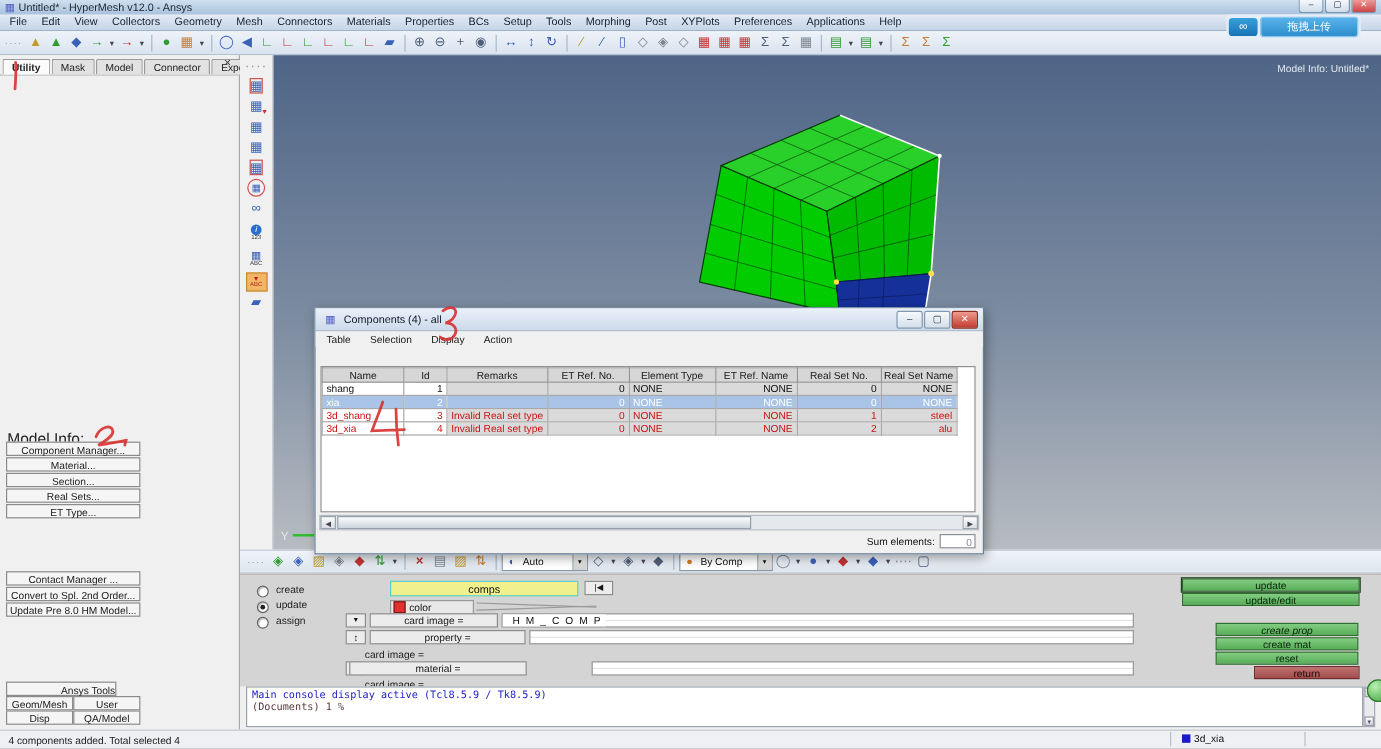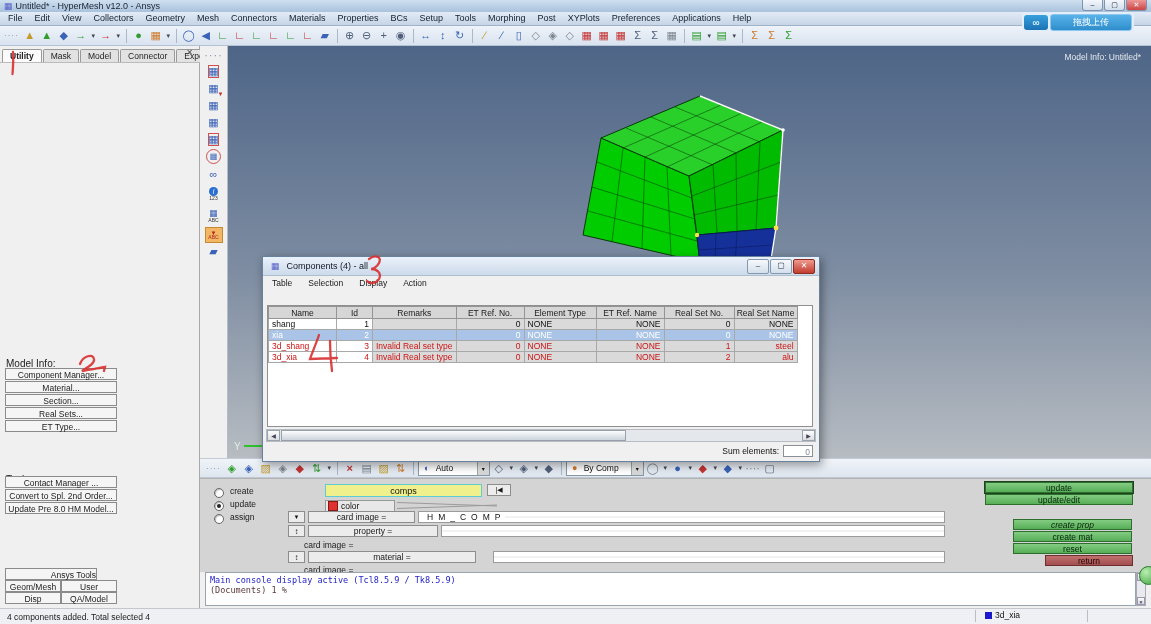--- a/index.html
+++ b/index.html
@@ -34,21 +34,21 @@
          color:#fff;font-size:10px;display:flex;align-items:center;justify-content:center;}
   .up-bt{flex:1;height:15px;border-radius:3px;background:linear-gradient(#58b2ea,#2e8ecb);
          border:1px solid #8cc6ec;color:#fff;font-size:9px;display:flex;align-items:center;justify-content:center;}
   
   .leftpanel{left:0;top:46px;width:200px;height:562px;background:#f0f0f0;border-right:1px solid #a9a9a9;box-sizing:border-box;}
   .tabsrow{position:absolute;left:0;top:1px;width:200px;height:16px;display:flex;align-items:flex-end;padding-left:2px;border-bottom:1px solid #bbb;box-sizing:border-box;}
   .tab{font-size:8.5px;padding:1px 7px;border:1px solid #9a9a9a;border-bottom:none;background:#e2e2e2;
        border-radius:2px 2px 0 0;margin-right:1px;color:#222;}
   .tab.active{background:#fbfbfb;font-weight:bold;}
   .tclose{position:absolute;right:7px;top:1px;font-size:8px;color:#444;}
-  .plabel{position:absolute;left:6px;font-size:10px;color:#222;}
+  .plabel{position:absolute;left:6px;font-size:13px;color:#222;}
   .lbtn{position:absolute;left:5px;width:112px;height:12px;background:#f5f5f5;border:1px solid #8b8b8b;
         font-size:8.5px;text-align:center;line-height:12px;color:#222;box-sizing:border-box;}
   
   .vtoolbar{left:200px;top:46px;width:28px;height:412px;background:#f0f0f0;border-right:1px solid #b5bcc4;box-sizing:border-box;
             display:flex;flex-direction:column;align-items:center;}
   .vic{width:20px;height:17px;display:flex;align-items:center;justify-content:center;position:relative;font-size:11px;}
   .vframe{outline:1px solid #d05050;outline-offset:-1px;}
   .vring{border:1.5px solid #d05050;border-radius:50%;width:15px;height:15px;box-sizing:border-box;}
   .vsub{font-size:5px;color:#333;line-height:4px;}
   .vtag{background:#f2b765;border:1px solid #c88a30;width:16px;height:14px;font-size:5px;color:#b02020;
@@ -403,21 +403,21 @@
       <span style="padding-left:8px;letter-spacing:5px;background:#fff;">HM_COMP</span>
     </div>
 
     <div class="pbtn" style="left:88px;top:46px;width:17px;font-size:8px;">↕</div>
     <div class="pbtn" style="left:108px;top:46px;width:130px;">property =</div>
     <div class="strip" style="left:241px;top:46px;width:504px;"></div>
 
     <span class="slab" style="left:104px;top:61px;">card image =</span>
 
     <div class="pbtn" style="left:88px;top:72px;width:17px;font-size:8px;">↕</div>
-    <div class="pbtn" style="left:108px;top:72px;width:168px;">material =</div>
+    <div class="pbtn" style="left:91px;top:72px;width:148px;">material =</div>
     <div class="strip" style="left:293px;top:72px;width:452px;"></div>
 
     <span class="slab" style="left:104px;top:86px;">card image =</span>
 
     <div class="gbtn def" style="left:785px;top:3px;width:148px;">update</div>
     <div class="gbtn" style="left:785px;top:15px;width:148px;">update/edit</div>
     <div class="gbtn" style="left:813px;top:40px;width:119px;font-style:italic;">create prop</div>
     <div class="gbtn" style="left:813px;top:52px;width:119px;">create mat</div>
     <div class="gbtn" style="left:813px;top:64px;width:119px;">reset</div>
     <div class="gbtn ret" style="left:845px;top:76px;width:88px;">return</div>

